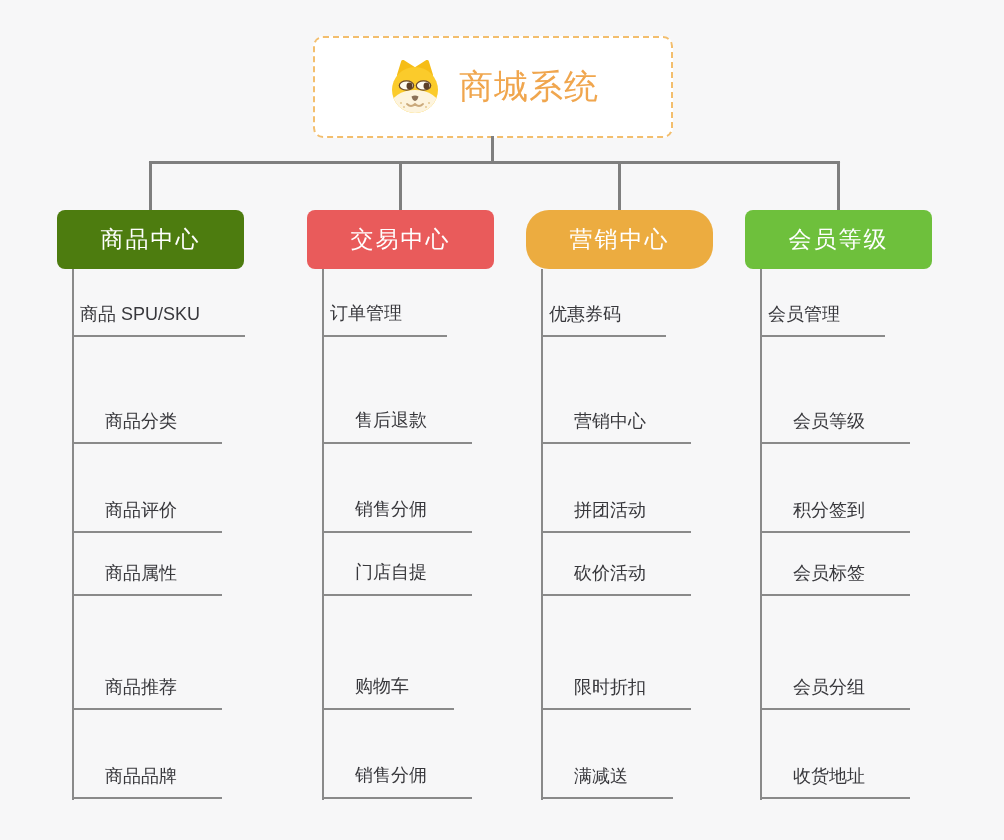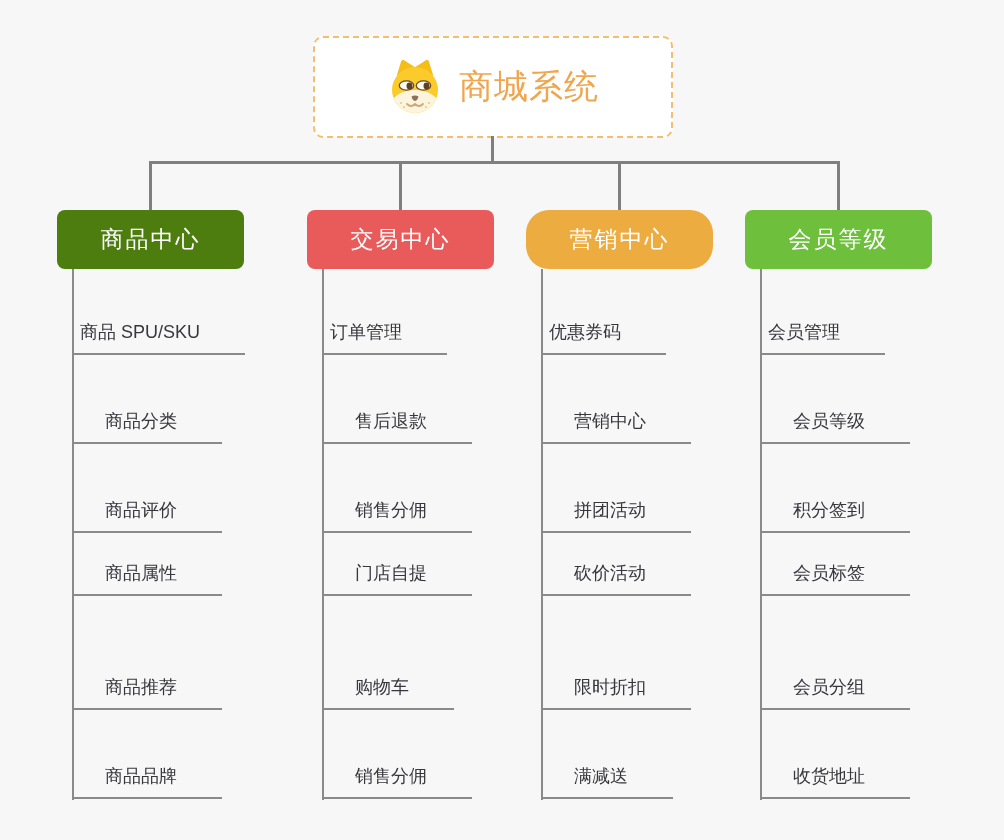--- a/index.html
+++ b/index.html
@@ -66,24 +66,24 @@
     position:absolute;
     white-space:nowrap;
     font-size:18px;
     line-height:26px;
     color:#38383c;
     padding:0 45px 8px 33px;
     border-bottom:2px solid #8a8a8a;
     cursor:pointer;
   }
   .col-0 .leaf{left:72px;}
-  .col-1 .leaf{left:322px;}
+  .col-1 .leaf{left:322px;font-family:Liberation Mono, monospace;}
   .col-2 .leaf{left:541px;}
   .col-3 .leaf{left:760px;}
-  .row-0{top:319px;padding-left:8px;}
+  .row-0{top:301px;padding-left:8px;}
   .row-1{top:408px;}
   .row-2{top:497px;}
   .row-3{top:560px;}
   .row-4{top:674px;}
   .row-5{top:763px;}
 </style>
 </head>
 <body>
 
 <div class="canvas">

